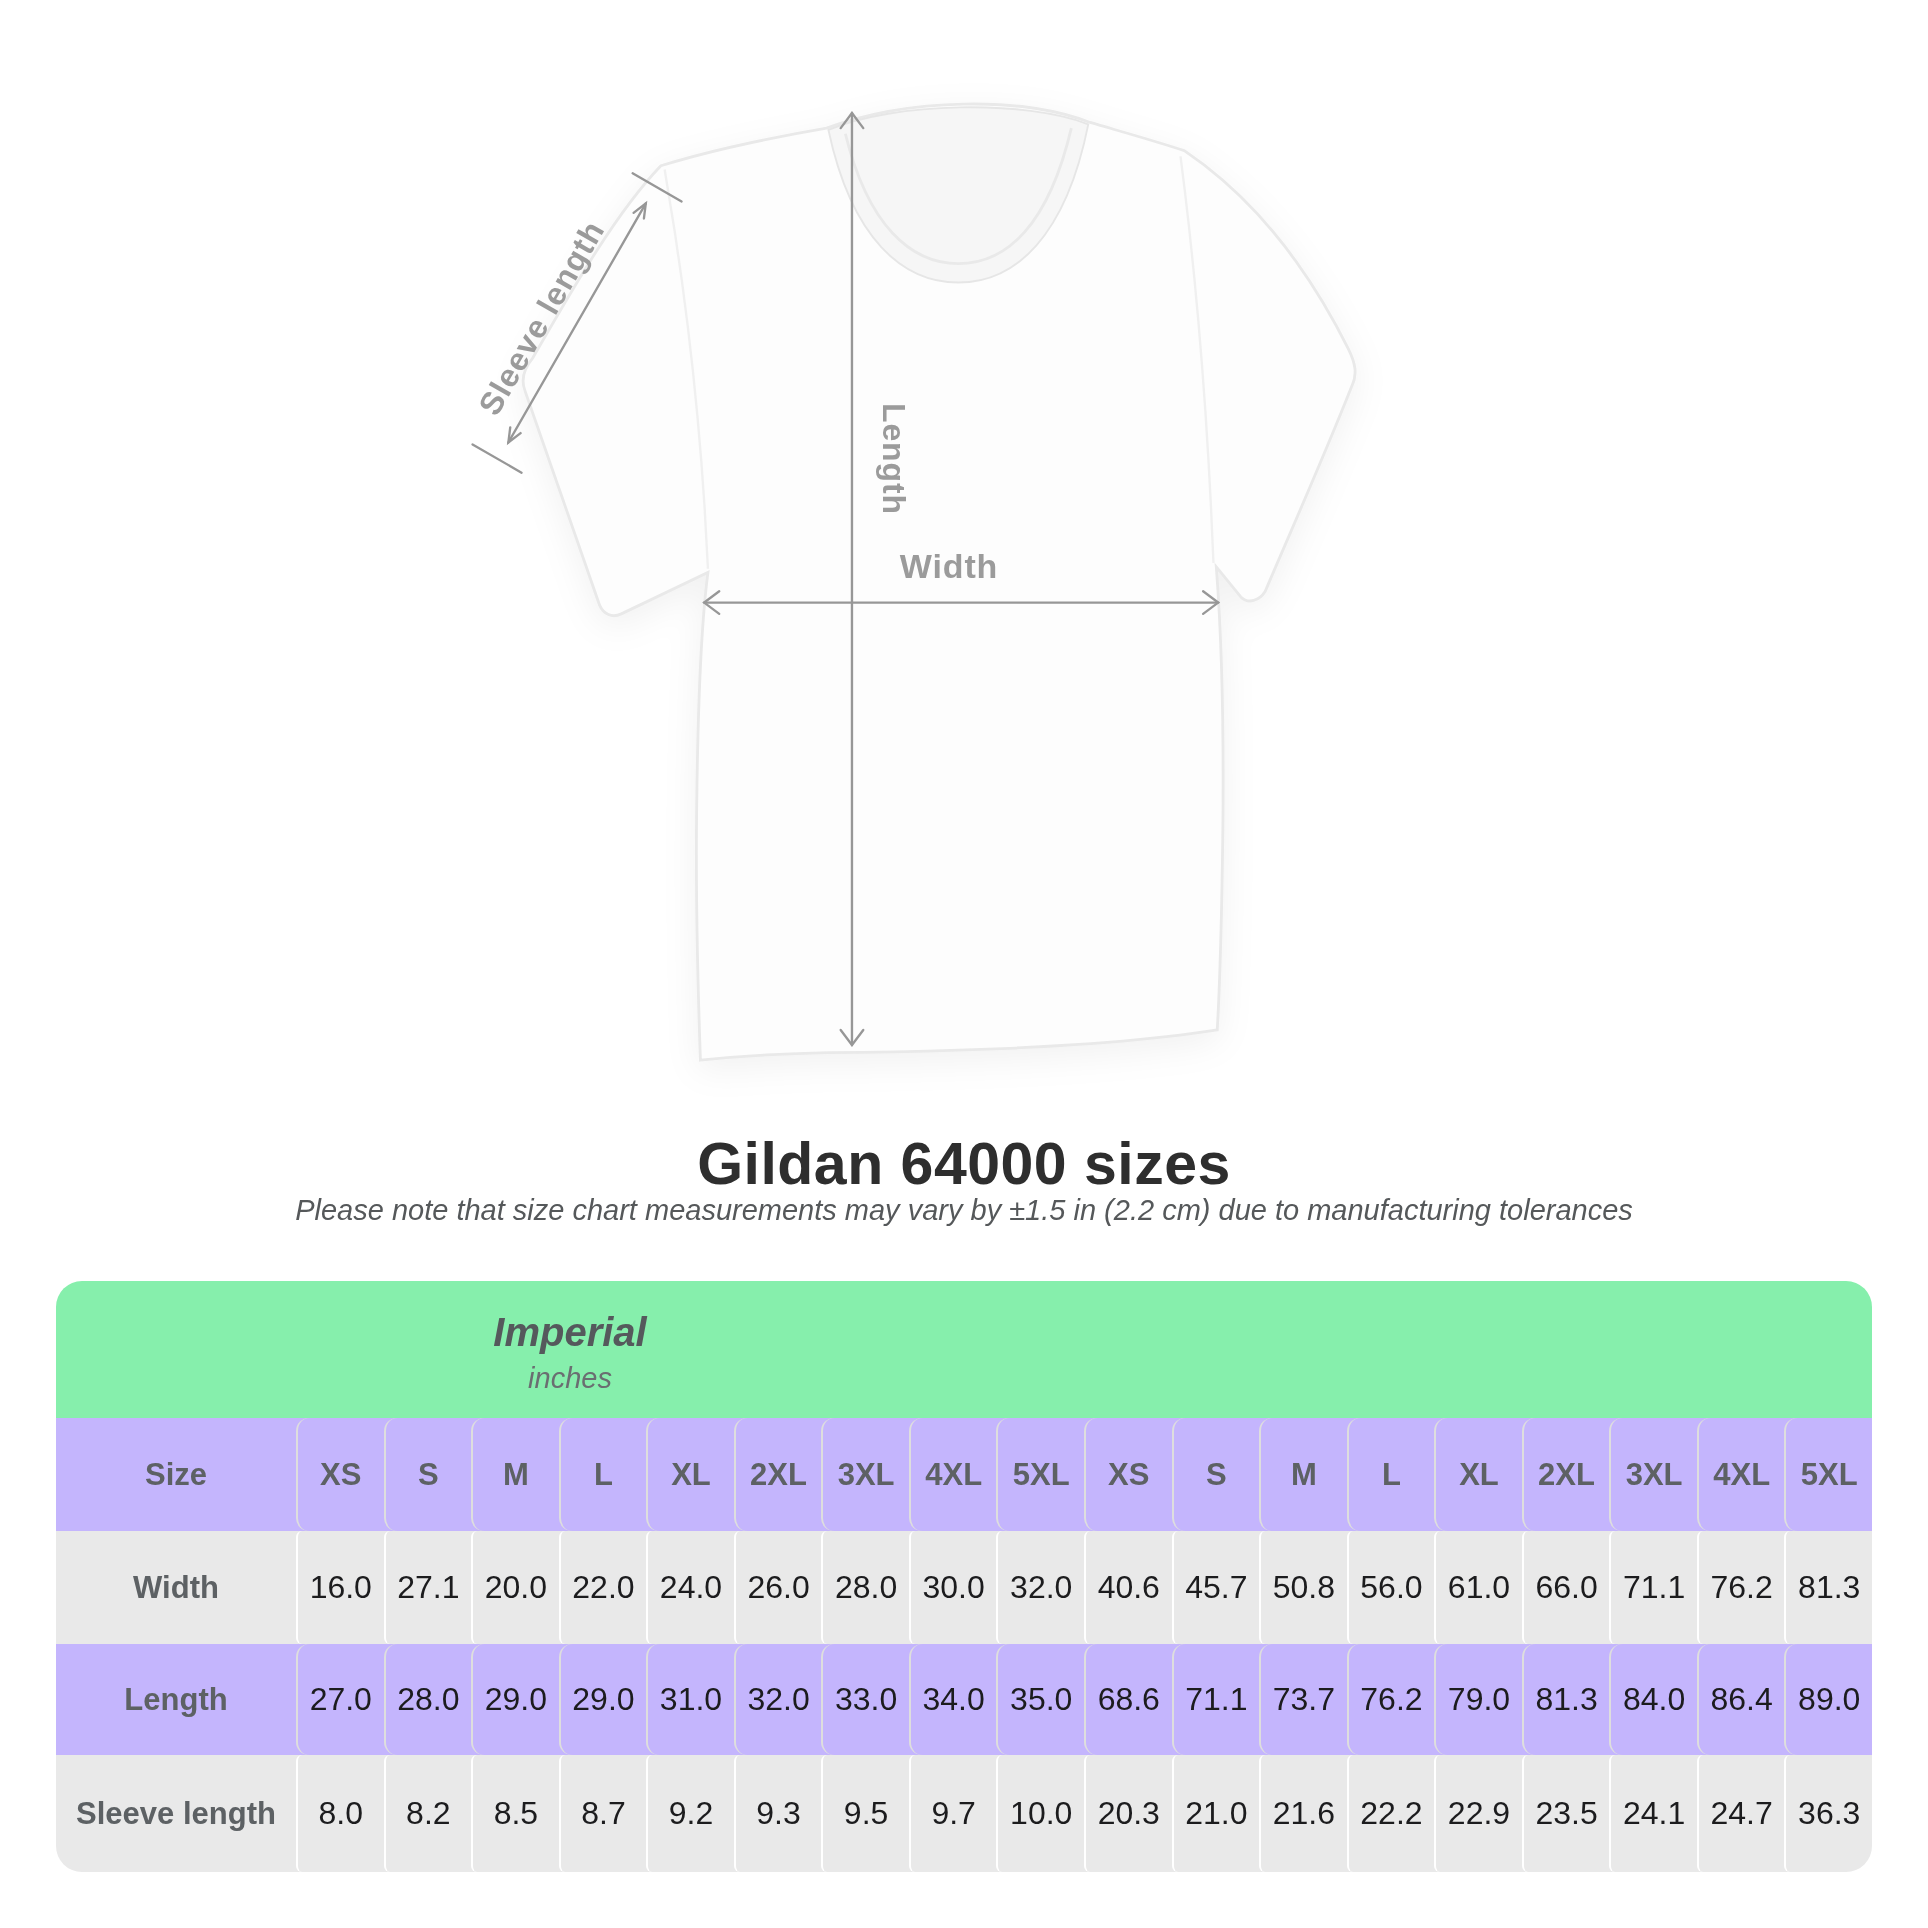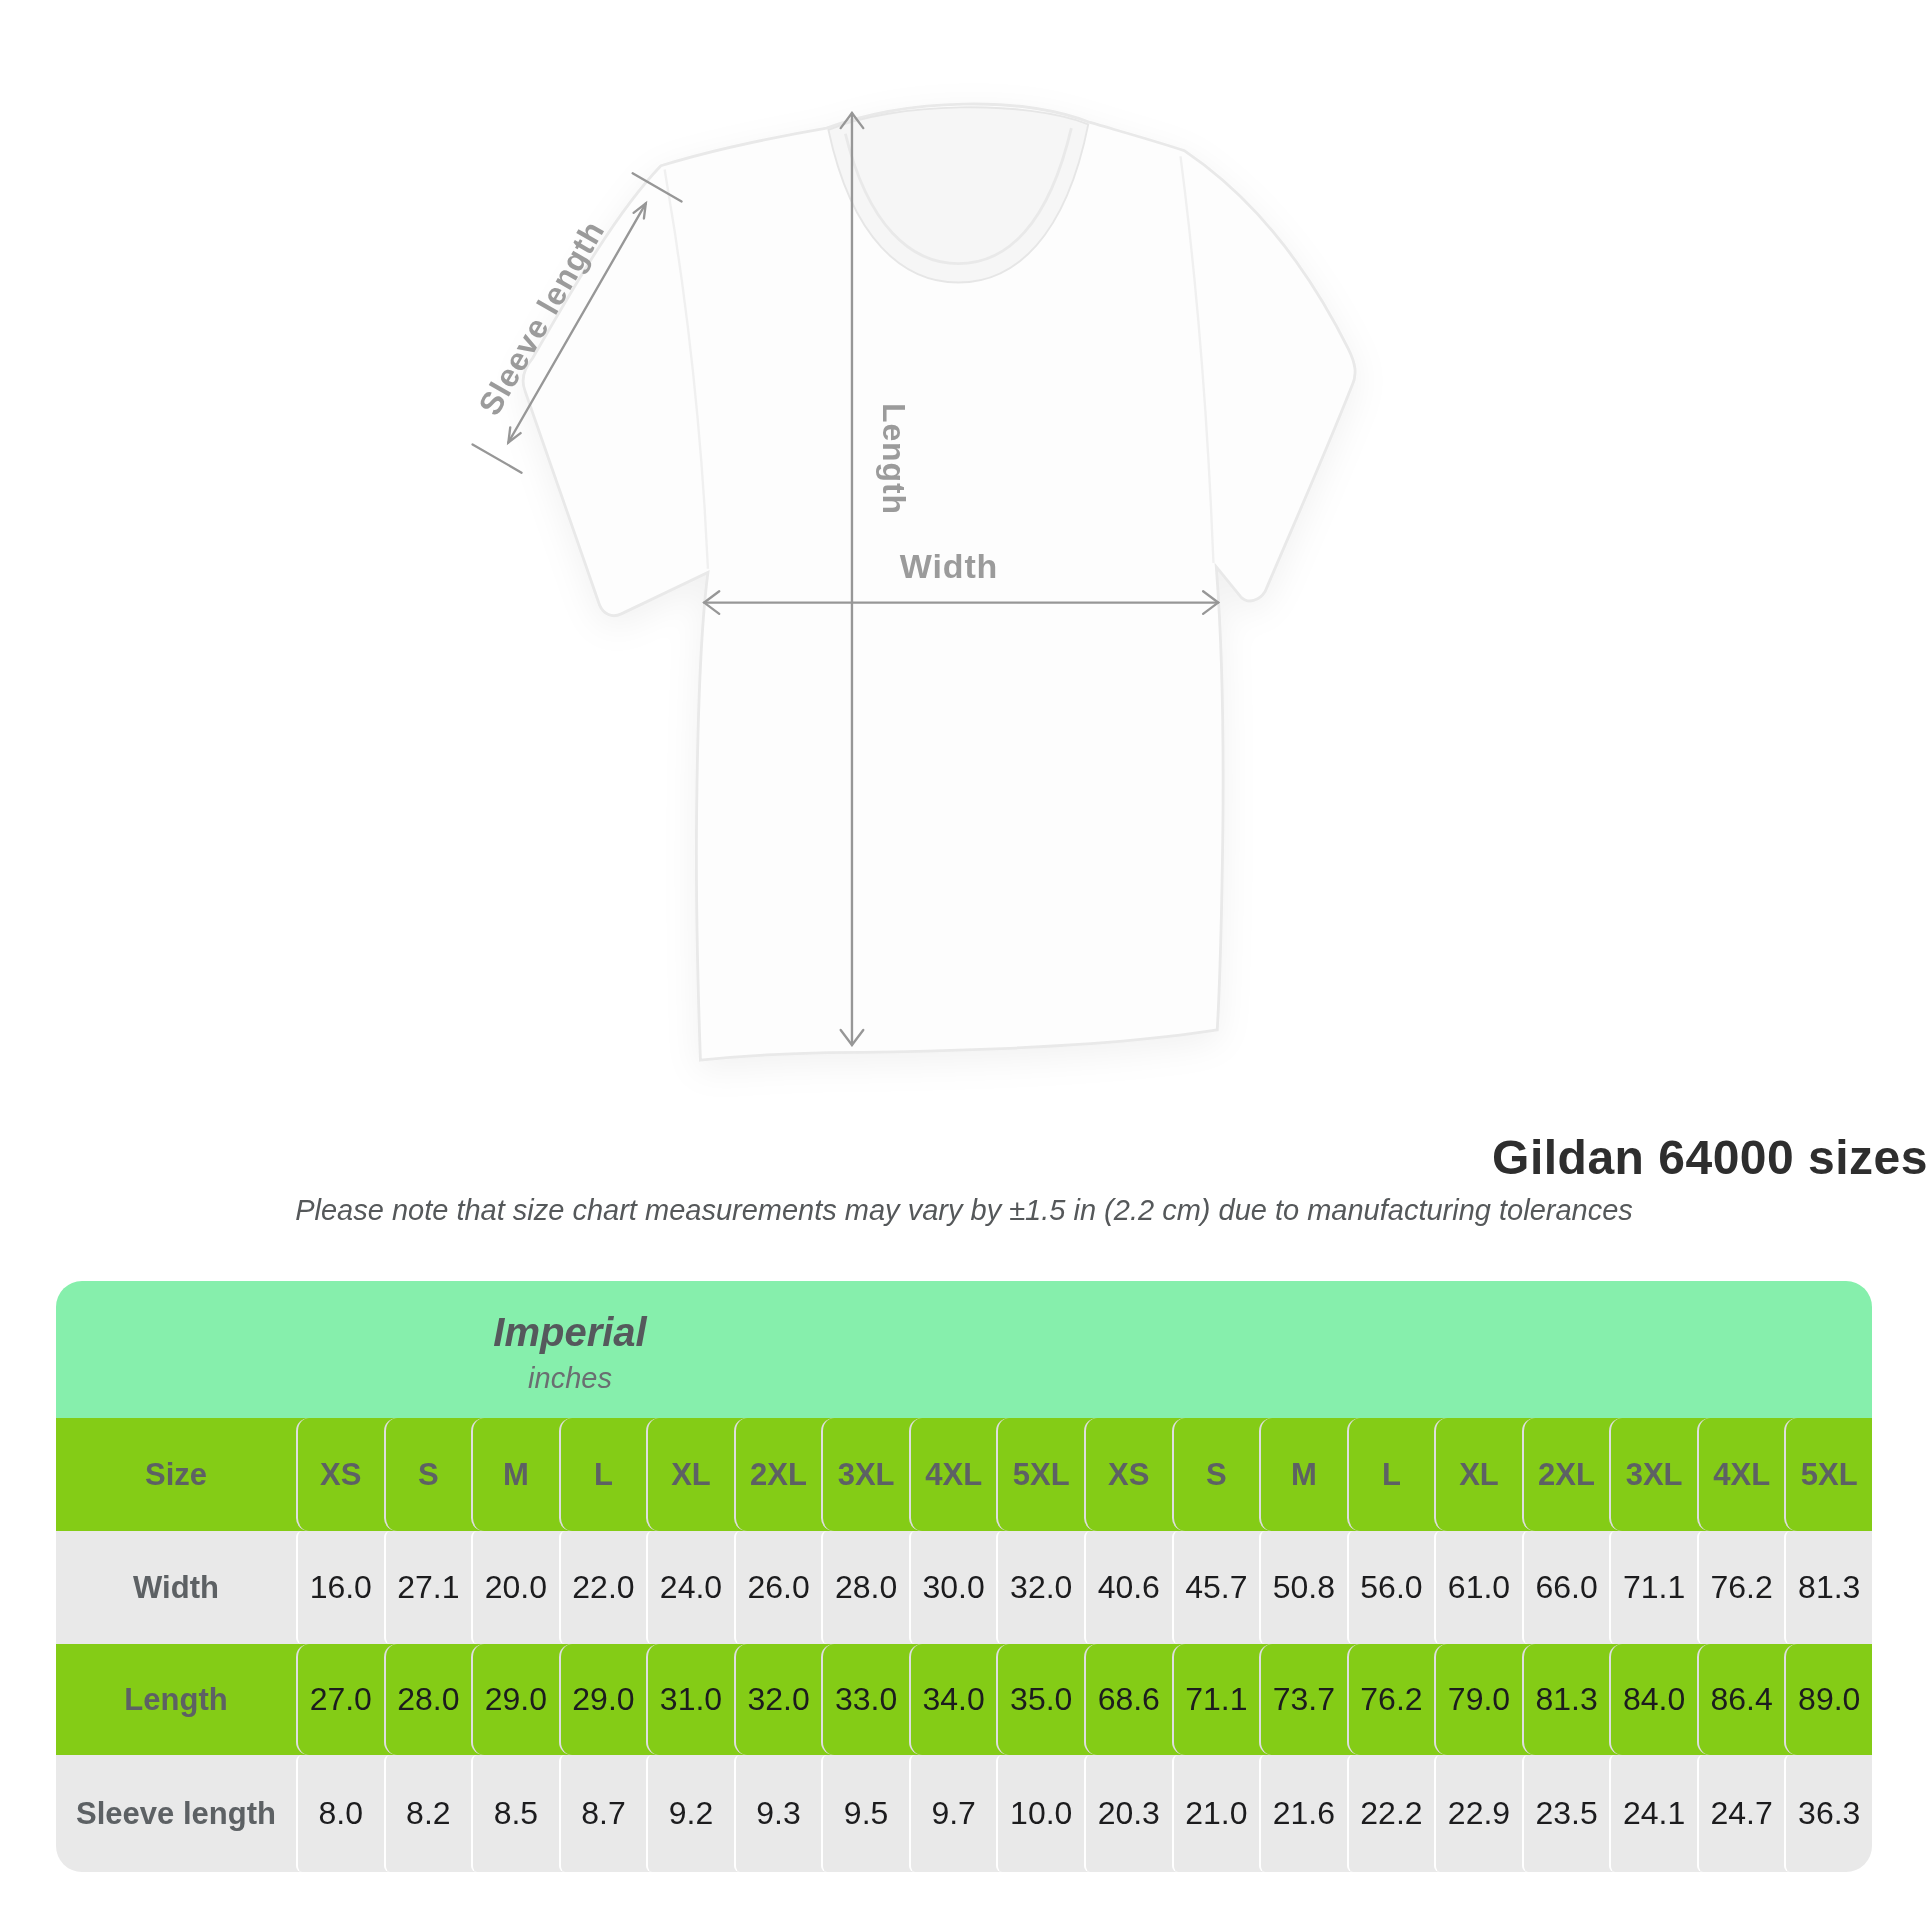--- a/index.html
+++ b/index.html
@@ -18,39 +18,39 @@
   .dim{stroke:#979797;stroke-width:2.5;fill:none;stroke-linecap:round;}
   .dim-label{
     position:absolute;color:#9b9b9b;font-weight:bold;font-size:32px;
     transform:translate(-50%,-50%);white-space:nowrap;letter-spacing:0.9px;
   }
   .dim-label.width{font-size:34px;}
   .rot-90{transform:translate(-50%,-50%) rotate(90deg);}
   .rot-sleeve{transform:translate(-50%,-50%) rotate(-60deg);}
   
   .chart-title{
-    position:absolute;left:0;top:1130px;width:1928px;text-align:right;
-    font-size:48px;font-weight:bold;color:#2e2e2e;letter-spacing:0.5px;
+    position:absolute;left:0;top:1130px;width:1928px;text-align:center;
+    font-size:59px;font-weight:bold;color:#2e2e2e;letter-spacing:0.5px;
   }
   .chart-subtitle{
     position:absolute;left:0;top:1194px;width:1928px;text-align:center;
     font-size:29px;font-style:italic;color:#55585a;
   }
   
   .size-table{position:absolute;left:56px;top:1281px;width:1816px;}
   .t-row{display:grid;grid-template-columns:240px repeat(18,1fr);}
   .c{display:flex;align-items:center;justify-content:center;text-align:center;}
   .unit-row{
     grid-template-columns:1028px 788px;height:137px;background:#86efac;
     border-radius:26px 26px 0 0;overflow:hidden;
   }
   .unit-cell{display:flex;flex-direction:column;align-items:center;justify-content:center;gap:7.5px;padding-top:5.6px;}
   .unit-name{font-size:40px;font-weight:bold;font-style:italic;color:#55595c;}
   .unit-sub{font-size:29px;font-style:italic;color:#6a6e71;}
-  .row-white{background:#84cc16;}
+  .row-white{background:#c4b5fd;}
   .row-gray{background:#e9e9e9;}
   .row-white .c + .c{border-left:2.8px solid #dedede;border-radius:13px;}
   .row-gray  .c + .c{border-left:2.8px solid #ffffff;border-radius:6px;}
   .size-row{height:113px;}
   .data-row-0{height:113px;}
   .data-row-1{height:111px;}
   .data-row-2{height:117px;border-radius:0 0 26px 26px;overflow:hidden;}
   .c.label{font-size:31px;font-weight:bold;color:#5d6164;}
   .c.head{font-size:31px;font-weight:bold;color:#5d6164;}
   .c.val{font-size:32px;font-weight:normal;color:#1c1c1e;}

